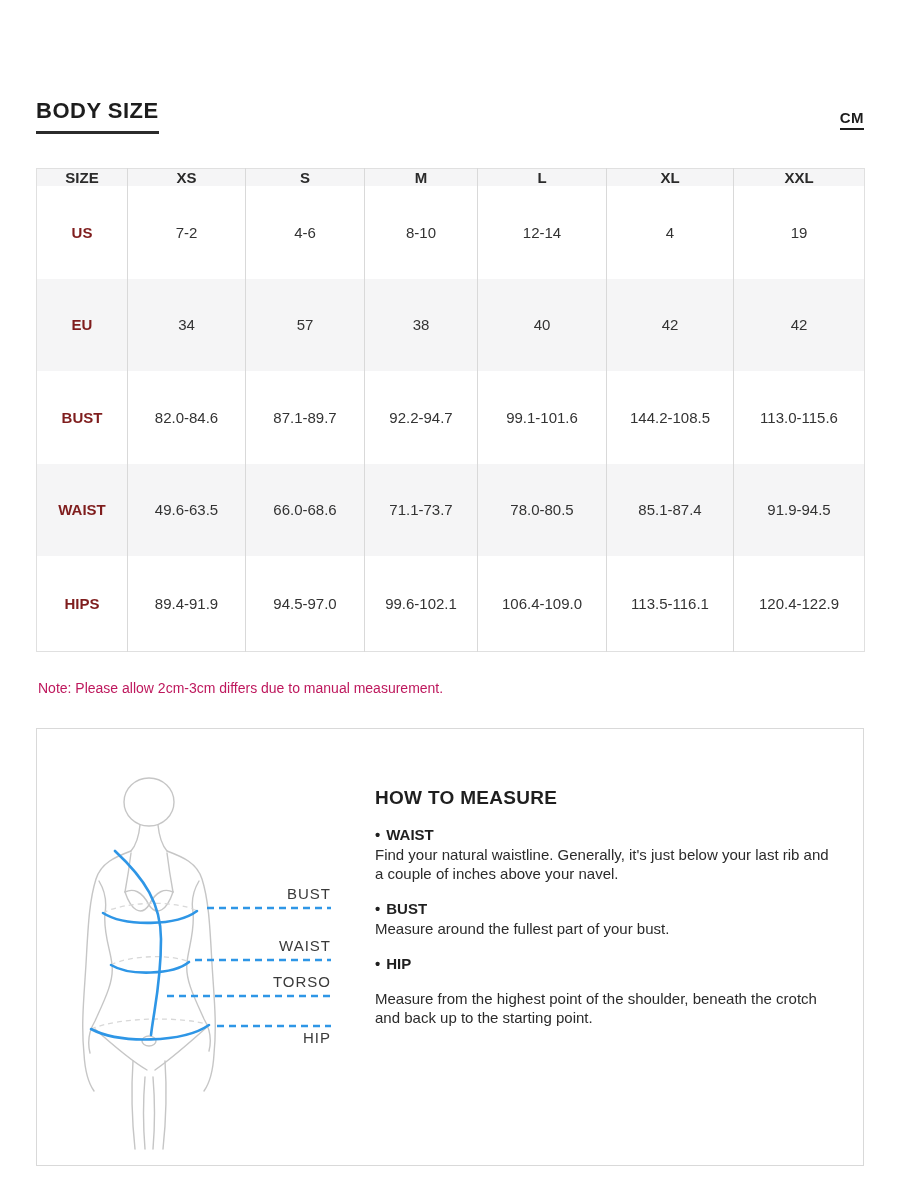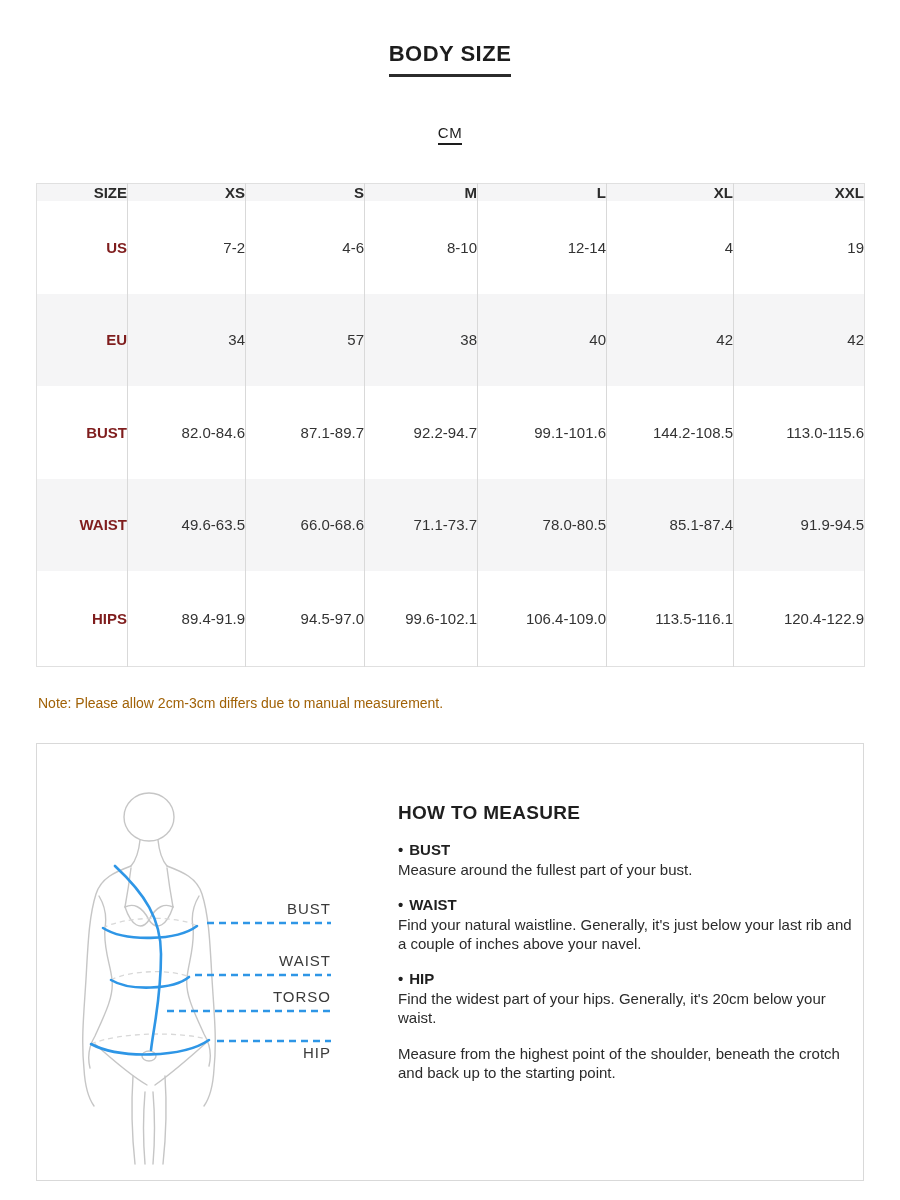--- a/index.html
+++ b/index.html
@@ -8,71 +8,71 @@
     width: 900px; height: 1200px;
     font-family: "Liberation Sans", "DejaVu Sans", sans-serif;
     color: #2f2f2f;
     position: relative;
     overflow: hidden;
   }
   .page { padding: 0 36px; }
 
   
   .header {
-    padding-top: 41px;
-    display: flex; justify-content: space-between; align-items: center; flex-direction: column;
+    padding-top: 62px;
+    display: flex; justify-content: space-between; align-items: flex-end;
   }
   .page-title {
     font-size: 22px; font-weight: 700; letter-spacing: 0.5px; color: #1d1d1d;
     border-bottom: 3px solid #2b2b2b; padding-bottom: 7px; display: inline-block;
   }
   .unit {
-    font-size: 15px; font-weight: 400; color: #1d1d1d; letter-spacing: 0.5px;
+    font-size: 15px; font-weight: 700; color: #1d1d1d; letter-spacing: 0.5px;
     border-bottom: 2px solid #1d1d1d; padding-bottom: 2px; margin-bottom: 4px;
     cursor: pointer; text-decoration: none; margin-top: 47px;
   }
 
   
   table.size-table {
     margin-top: 34px;
     width: 828px; height: 484px;
     border-collapse: collapse; table-layout: fixed;
     border: 1px solid #e0e0e0;
     font-size: 15px;
   }
   table.size-table th, table.size-table td {
-    text-align: right; vertical-align: middle;
+    text-align: center; vertical-align: middle;
     border-left: 1px solid #d9d9d9;
     color: #333333; font-weight: 400;
   }
   table.size-table th:first-child, table.size-table td:first-child { border-left: none; }
   table.size-table thead th { font-weight: 700; color: #2b2b2b; }
   table.size-table tbody th { font-weight: 700; color: #7f1d1d; }
   table.size-table thead tr { background: #f5f5f6; }
   table.size-table tbody tr:nth-child(even) { background: #f5f5f6; }
 
   
-  .note { margin-top: 28px; font-size: 14px; color: #a16207; padding-left: 2px; }
+  .note { margin-top: 28px; font-size: 14px; color: #be185d; padding-left: 2px; }
 
   
   .measure-box {
     margin-top: 32px;
     width: 828px; height: 438px;
     border: 1px solid #d9d9d9;
     position: relative;
     background: #ffffff;
   }
   .figure-wrap { position: absolute; left: 0; top: 0; width: 345px; height: 438px; }
   .figure-wrap svg { display: block; }
   .fig-label {
     font-family: "Liberation Sans", "DejaVu Sans", sans-serif;
     font-size: 15px; fill: #3a3a3a; letter-spacing: 1px;
   }
 
-  .instructions { position: absolute; left: 361px; top: 58px; width: 462px; }
+  .instructions { position: absolute; left: 338px; top: 58px; width: 462px; }
   .measure-title { font-size: 19px; font-weight: 700; color: #1f1f1f; letter-spacing: 0.3px; }
   .m-item { margin-top: 17px; }
   .m-label { font-size: 15px; font-weight: 700; color: #1f1f1f; }
   .m-label .bullet { font-weight: 700; margin-right: 6px; }
   .m-text { font-size: 15px; line-height: 19px; color: #2b2b2b; margin-top: 2px; }
 </style>
 </head>
 <body>
 
 <div class="page">
@@ -205,30 +205,29 @@
         <text class="fig-label" x="294" y="222" text-anchor="end">WAIST</text>
         <text class="fig-label" x="294" y="258" text-anchor="end">TORSO</text>
         <text class="fig-label" x="294" y="314" text-anchor="end">HIP</text>
       </svg>
     </div>
 
     <div class="instructions">
       <h2 class="measure-title">HOW TO MEASURE</h2>
       <div id="measure-items">
           <div class="m-item">
+            <div class="m-label"><span class="bullet">•</span><span>WAIST</span></div>
+            <div class="m-text">Find your natural waistline. Generally, it's just below your last rib and a couple of inches above your navel.</div>
+          </div>
+          <div class="m-item">
             <div class="m-label"><span class="bullet">•</span><span>BUST</span></div>
             <div class="m-text">Measure around the fullest part of your bust.</div>
           </div>
           <div class="m-item">
-            <div class="m-label"><span class="bullet">•</span><span>WAIST</span></div>
-            <div class="m-text">Find your natural waistline. Generally, it's just below your last rib and a couple of inches above your navel.</div>
-          </div>
-          <div class="m-item">
             <div class="m-label"><span class="bullet">•</span><span>HIP</span></div>
-            <div class="m-text">Find the widest part of your hips. Generally, it's 20cm below your waist.</div>
           </div>
           <div class="m-item">
             <div class="m-text">Measure from the highest point of the shoulder, beneath the crotch and back up to the starting point.</div>
           </div>
         </div>
     </div>
 
   </div>
 </div>
 

